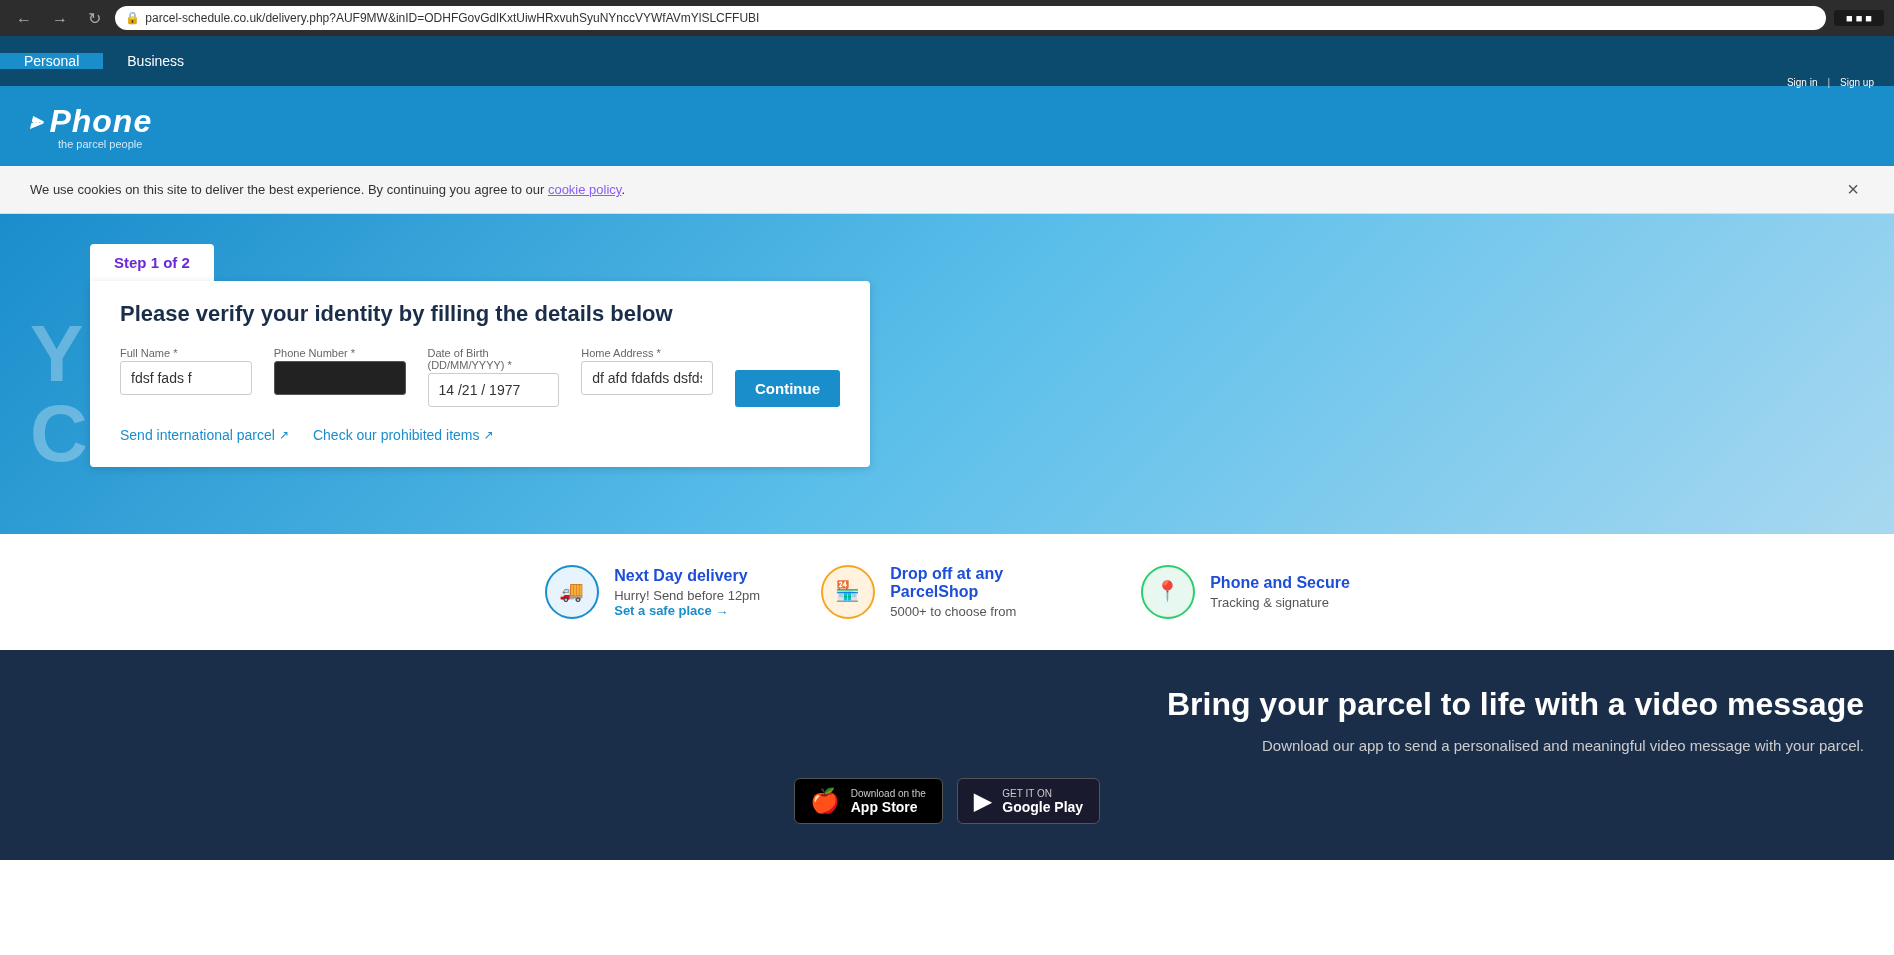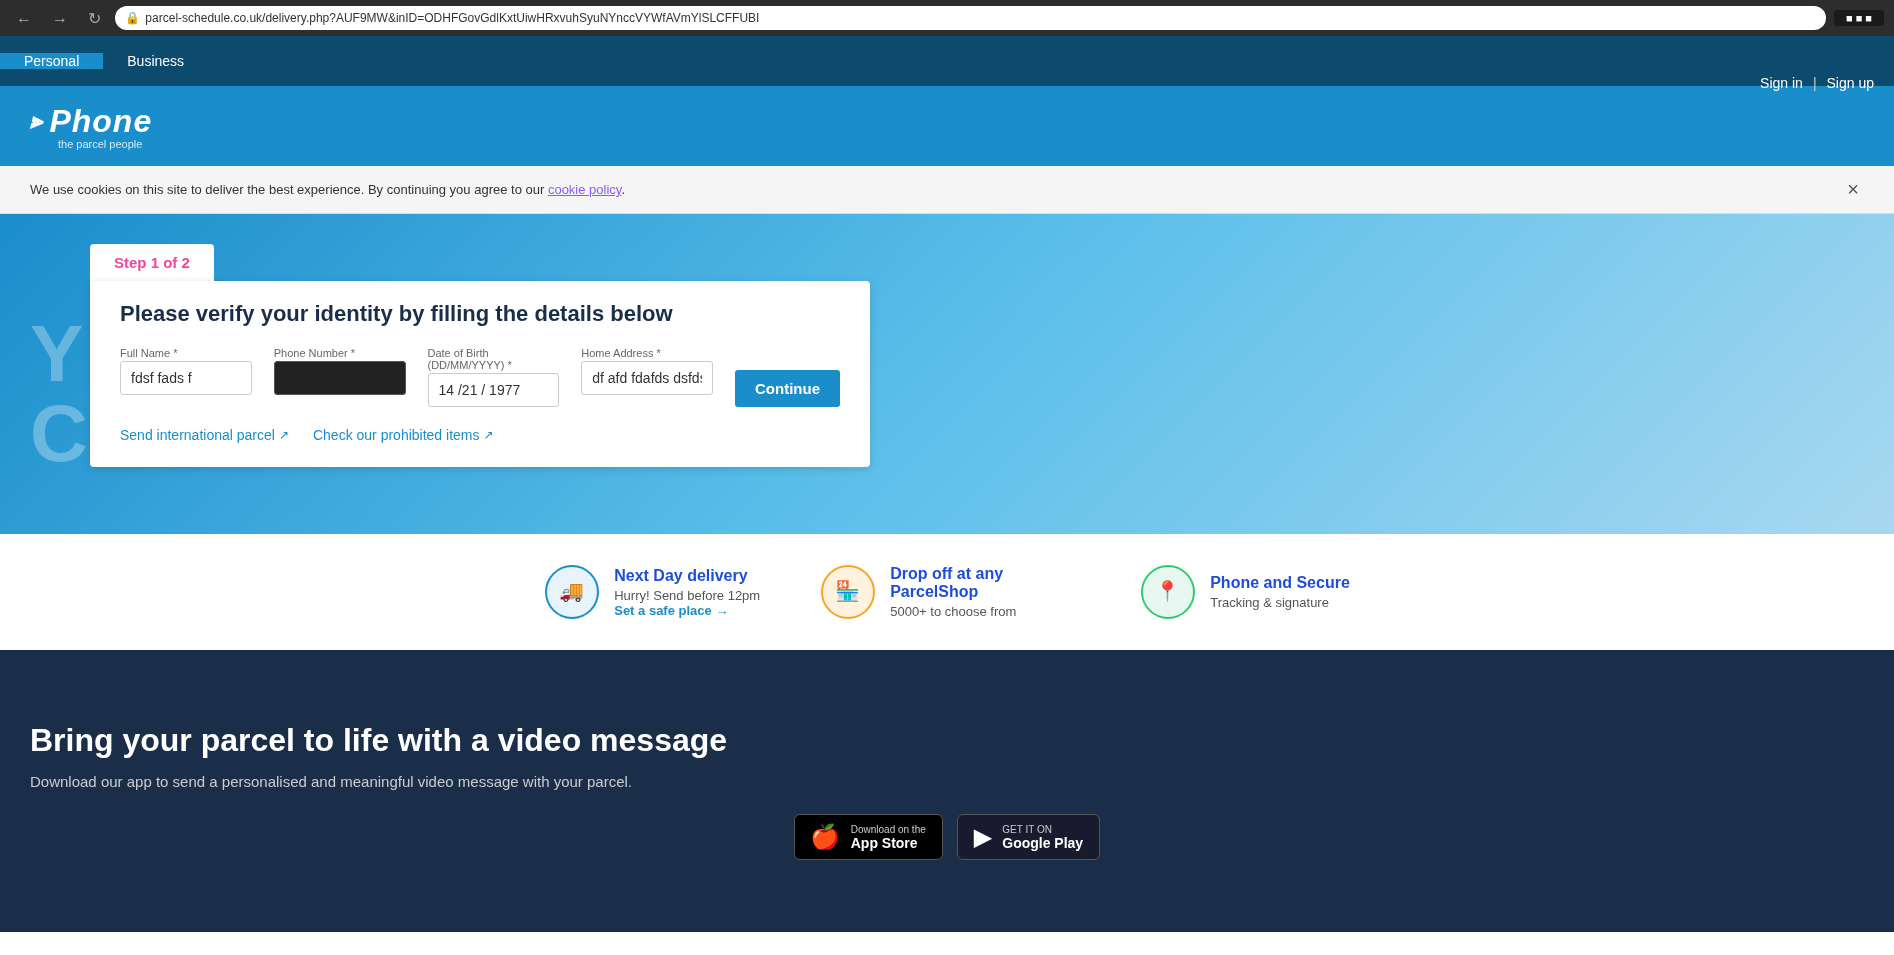--- a/index.html
+++ b/index.html
@@ -65,21 +65,21 @@
     }
     .nav-tab.active {
       background: #1a8dcb;
     }
     .nav-right {
       margin-left: auto;
       display: flex;
       align-items: center;
       padding-right: 20px;
       color: #fff;
-      font-size: 14px;
+      font-size: 10px;
       gap: 10px;
       margin-top: 43px;
     }
     .nav-right a {
       color: #fff;
       text-decoration: none;
     }
     .nav-divider {
       color: #ccc;
     }
@@ -156,21 +156,21 @@
       align-items: center;
     }
 
     
     .step-tab {
       background: #fff;
       border-radius: 4px 4px 0 0;
       padding: 10px 24px;
       font-size: 15px;
       font-weight: bold;
-      color: #ec4899;
+      color: #6d28d9;
       align-self: flex-start;
       margin-left: 60px;
     }
 
     
     .form-card {
       background: #fff;
       border-radius: 0 4px 4px 4px;
       padding: 20px 30px 24px 30px;
       width: 780px;
@@ -280,22 +280,22 @@
       text-decoration: none;
       font-weight: bold;
       display: flex;
       align-items: center;
       gap: 4px;
     }
 
     
     .app-promo {
       background: #1a2e4a;
-      padding: 72px 30px;
-      text-align: left;
+      padding: 36px 30px;
+      text-align: right;
     }
     .app-promo h2 {
       color: #fff;
       font-size: 32px;
       font-weight: bold;
       margin-bottom: 14px;
     }
     .app-promo p {
       color: #ccc;
       font-size: 15px;

